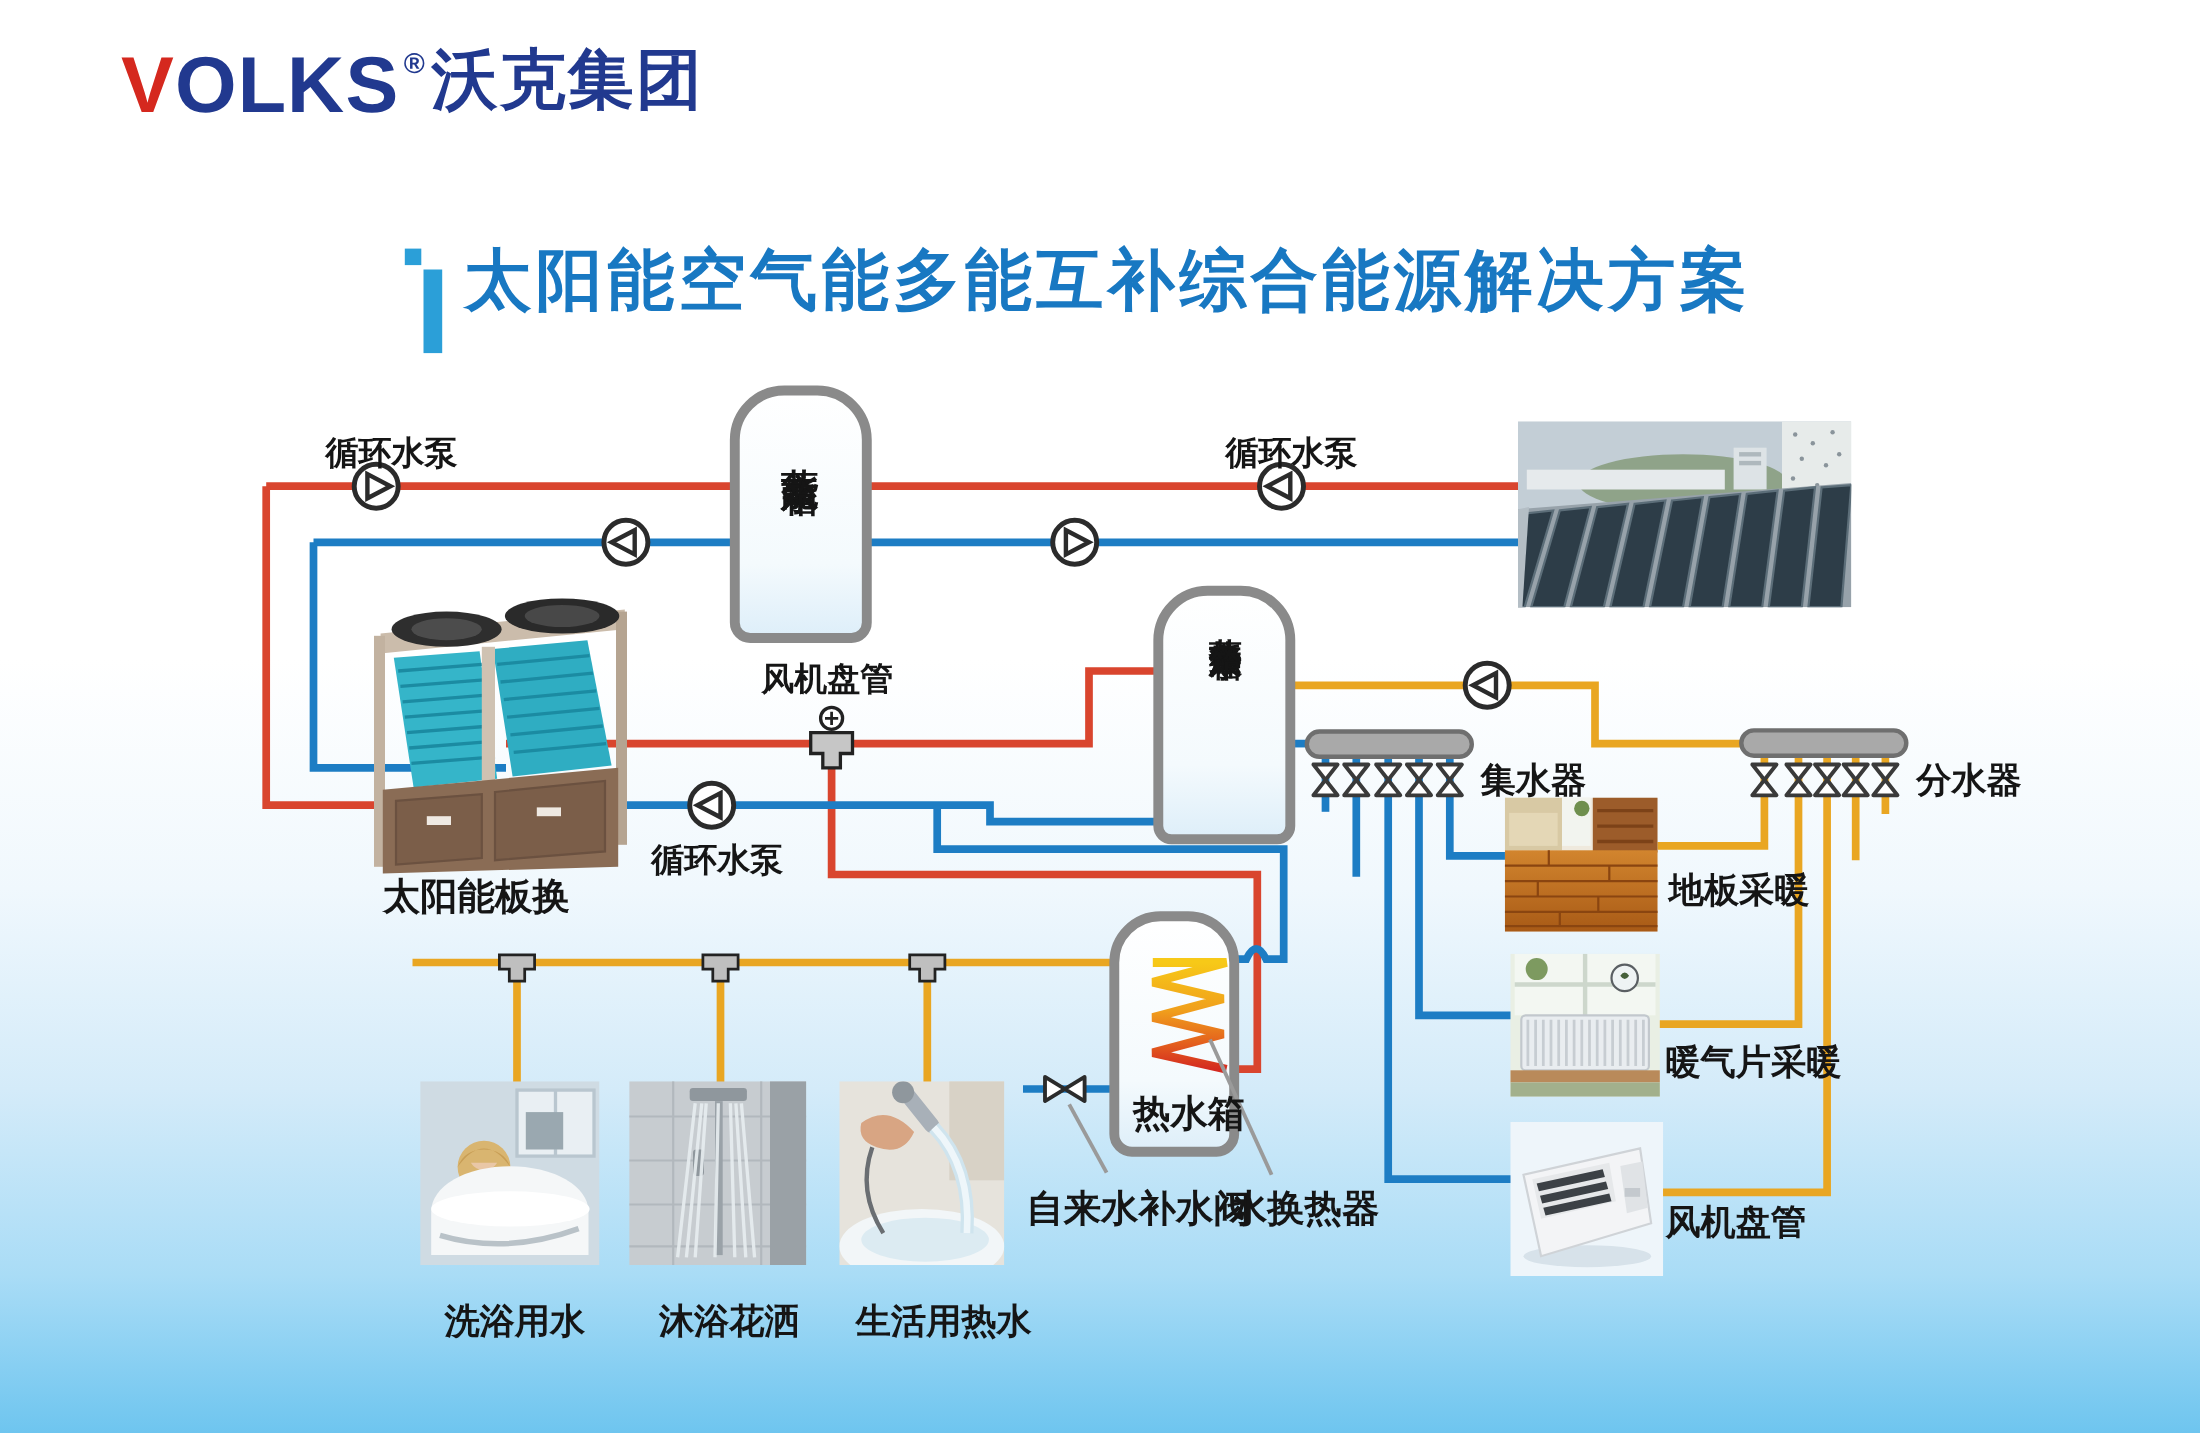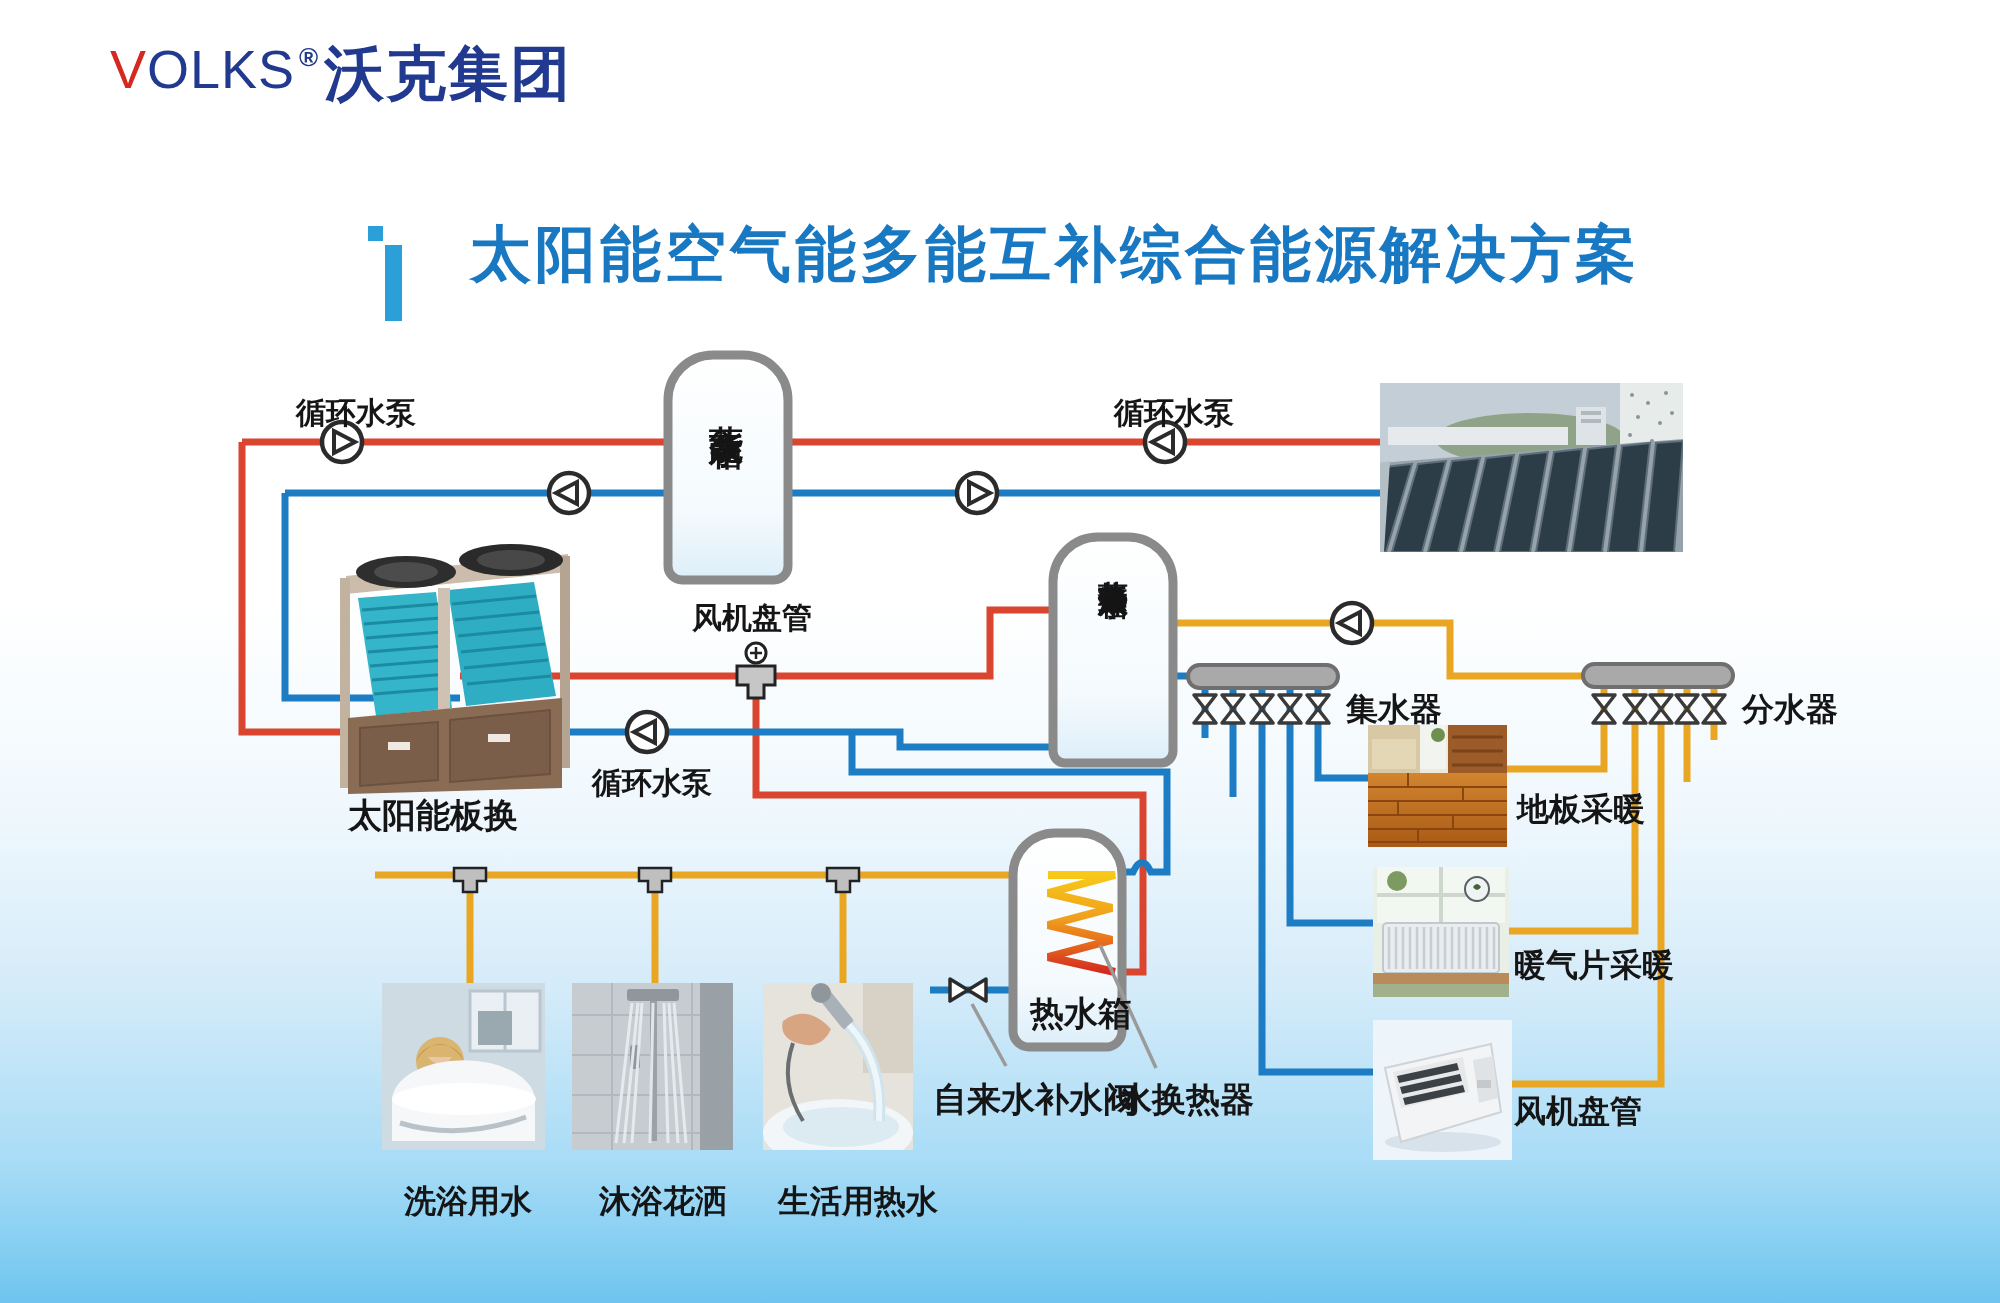--- a/index.html
+++ b/index.html
@@ -4,34 +4,34 @@
 <style>
   html,body{margin:0;padding:0;}
   .page{
     position:relative; width:2000px; height:1303px; overflow:hidden;
     font-family:"Liberation Sans","DejaVu Sans",sans-serif;
     background:linear-gradient(180deg,#ffffff 0%,#ffffff 46%,#f0f8fd 62%,#d4ebf9 76%,#a9dcf6 89%,#6ec5ef 100%);
   }
   .abs{position:absolute;}
   
   .logo{left:110px;top:42px;display:flex;align-items:flex-start;white-space:nowrap;}
-  .logo-en{font-size:54px;font-weight:400;color:#21398f;letter-spacing:1px;line-height:1;}
+  .logo-en{font-size:72px;font-weight:700;color:#21398f;letter-spacing:1px;line-height:1;}
   .logo-v{color:#d5281e;}
   .logo-reg{font-size:26px;font-weight:900;color:#21398f;margin:2px 6px 0 4px;line-height:1;}
   .logo-cn{font-size:60px;font-weight:900;color:#21398f;margin-top:6px;line-height:1;letter-spacing:2px;font-family:Liberation Mono, monospace;}
   .banner{
     left:1056px;top:74px;width:944px;height:68px;
     background:linear-gradient(90deg,#1766ae,#2180cd);
     clip-path:polygon(34px 0,100% 0,100% 100%,0 100%);
     display:flex;align-items:center;justify-content:center;
   }
   .banner-text{color:#ffffff;font-size:41px;font-weight:800;letter-spacing:2px;white-space:nowrap;}
   .qmark-square{left:368px;top:226px;width:15px;height:15px;background:#2b9fd8;}
   .qmark-bar{left:385px;top:245px;width:17px;height:76px;background:#2b9fd8;}
-  .title-text{left:422px;top:214px;font-size:61px;font-weight:900;color:#1878c2;letter-spacing:4px;white-space:nowrap;margin-left:48px;}
+  .title-text{left:422px;top:214px;font-size:61px;font-weight:900;color:#1878c2;letter-spacing:4px;white-space:nowrap;}
   
   .lbl{position:absolute;color:#151515;font-weight:700;white-space:nowrap;line-height:1.1;text-align:center;}
   .f30{font-size:30px;} .f32{font-size:32px;} .f34{font-size:34px;}
   .vert{writing-mode:vertical-rl;text-orientation:upright;letter-spacing:4px;}
   svg{display:block;}
 </style>
 </head>
 <body>
 
 <div class="page">

